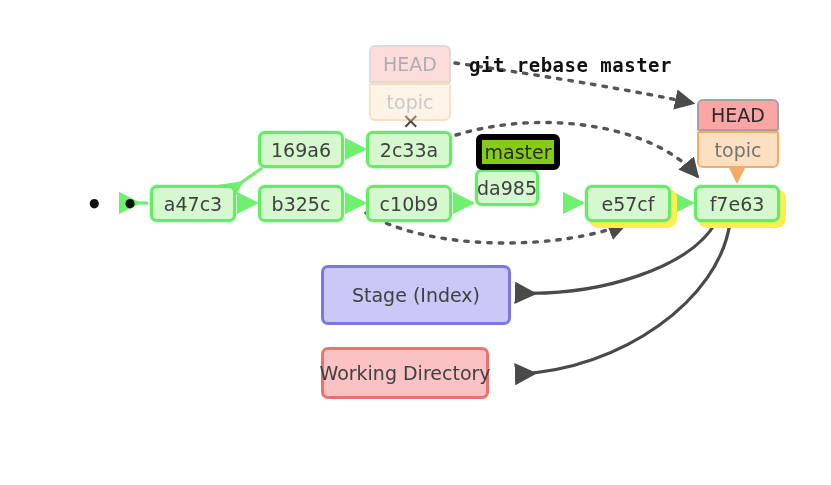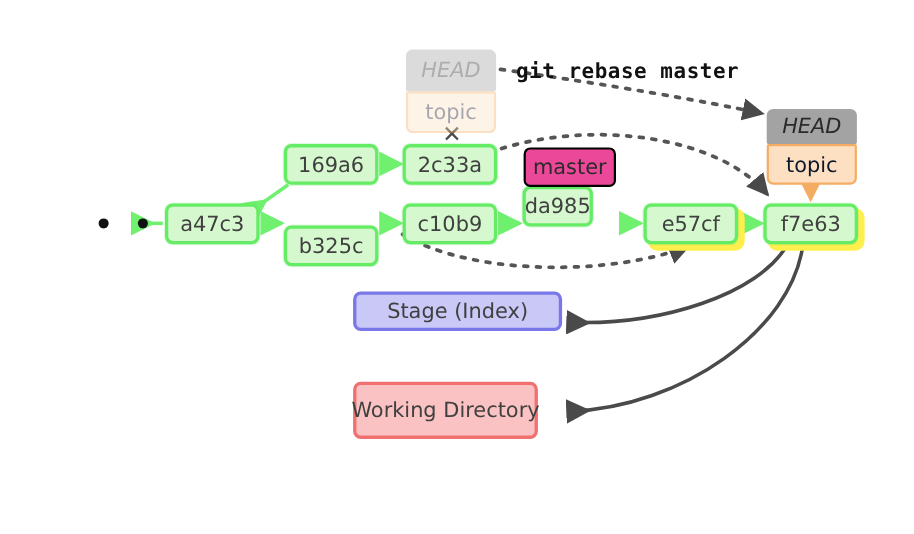--- a/index.html
+++ b/index.html
@@ -22,35 +22,34 @@
     color:#404040;
     letter-spacing:0px;
     white-space:nowrap;
   }
   .commit{
     background:#d6f8ce;
     border:3px solid #65ec65;
     box-shadow:0 0 0 1px rgba(120,230,120,0.25);
   }
   .reflabel-head{
-    background:#a3a3a3;
+    background:#fca5a5;
     border:2px solid #a3a3a3;
     border-radius:6px 6px 2px 2px;
     color:#2a2a2a;
-    font-style:italic;
   }
   .reflabel-topic{
     background:#fde0c2;
     border:2px solid #f4ac63;
     border-radius:2px 2px 6px 6px;
-    color:#0f172a;
+    color:#737373;
   }
   .reflabel-master{
-    background:#ec4899;
-    border:2px solid #000000;
+    background:#84cc16;
+    border:6px solid #000000;
     border-radius:6px;
     color:#2a2a2a;
   }
   .faded{opacity:0.38;}
   .stage{
     background:#c9c8f6;
     border:3px solid #7a78e8;
     border-radius:7px;
     font-size:19px;
   }
@@ -144,32 +143,32 @@
   <div class="title" style="left:469px;top:31px;">git rebase master</div>
 
   <div class="ellipsis" style="left:86px;top:192px;">• • •</div>
 
   <div class="xmark" style="left:402px;top:112px;">✕</div>
 
   <div class="glow" style="left:589px;top:189px;width:88px;height:39px;"></div>
   <div class="glow" style="left:698px;top:189px;width:88px;height:39px;"></div>
 
   <div class="node commit" style="left:150px;top:185px;width:86px;height:37px;">a47c3</div>
-  <div class="node commit" style="left:258px;top:185px;width:86px;height:37px;margin-top:20px;">b325c</div>
+  <div class="node commit" style="left:258px;top:185px;width:86px;height:37px;">b325c</div>
   <div class="node commit" style="left:366px;top:185px;width:86px;height:37px;">c10b9</div>
   <div class="node commit" style="left:475px;top:169px;width:64px;height:37px;">da985</div>
   <div class="node commit" style="left:585px;top:185px;width:86px;height:37px;">e57cf</div>
   <div class="node commit" style="left:694px;top:185px;width:86px;height:37px;">f7e63</div>
   <div class="node commit" style="left:258px;top:131px;width:86px;height:37px;">169a6</div>
   <div class="node commit" style="left:366px;top:131px;width:86px;height:37px;">2c33a</div>
 
   <div class="node reflabel-head faded" style="left:369px;top:45px;width:82px;height:38px;">HEAD</div>
   <div class="node reflabel-topic faded" style="left:369px;top:83px;width:82px;height:38px;">topic</div>
 
   <div class="node reflabel-head" style="left:697px;top:99px;width:82px;height:32px;">HEAD</div>
   <div class="node reflabel-topic" style="left:697px;top:131px;width:82px;height:37px;">topic</div>
 
   <div class="node reflabel-master" style="left:476px;top:134px;width:84px;height:36px;">master</div>
 
-  <div class="node stage" style="left:321px;top:265px;width:190px;height:36px;">Stage (Index)</div>
+  <div class="node stage" style="left:321px;top:265px;width:190px;height:60px;">Stage (Index)</div>
   <div class="node workdir" style="left:321px;top:347px;width:168px;height:52px;">Working Directory</div>
 
 </div>
 
 </body></html>

